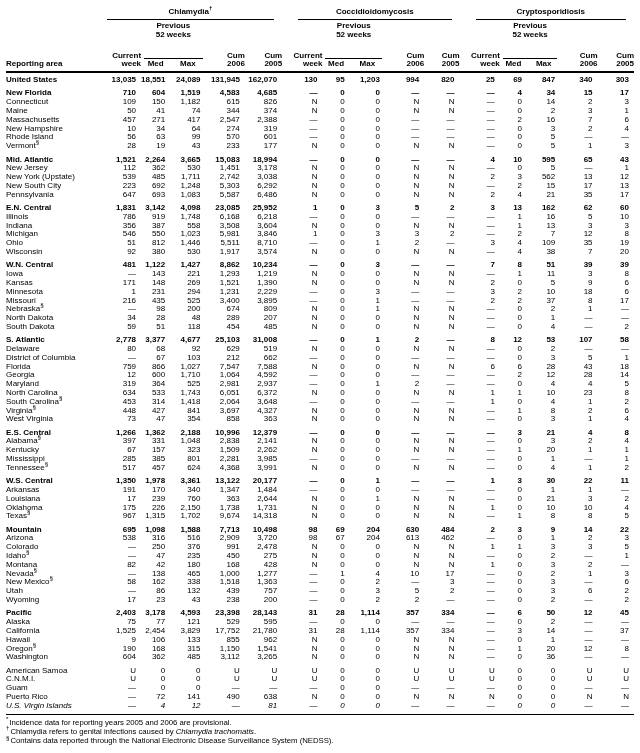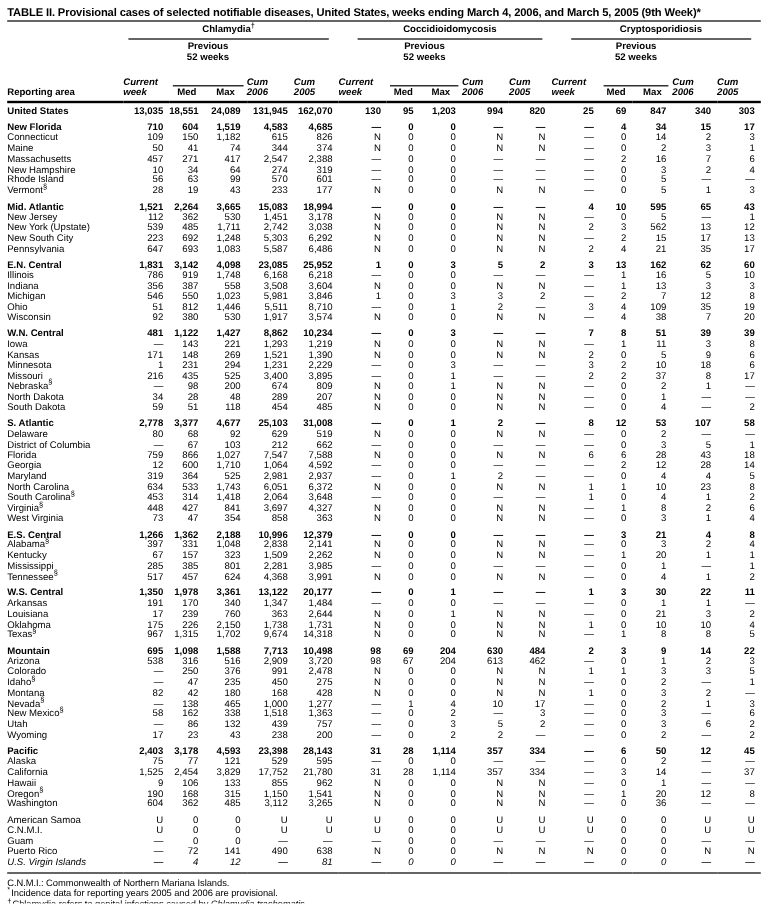--- a/index.html
+++ b/index.html
@@ -18,40 +18,39 @@
   }
   table { border-collapse: collapse; table-layout: fixed; width: 628px; margin-top: 3px; }
   th, td { padding: 0; font-size: 8px; line-height: 8.8px; white-space: nowrap; }
   th { font-weight: bold; vertical-align: bottom; }
   .area-h { text-align: left; padding-bottom: 2px; }
   .group-h { padding-bottom: 2px; }
   .g-line { border-bottom: 1px solid #000; text-align: center; padding-bottom: 2px; margin: 0 8px 0 16px; }
   .group-h:nth-child(2) .g-line { margin-left: 4px; }
   .prev-h { padding-bottom: 1px; }
   .p-line { border-bottom: 1px solid #000; text-align: center; padding-bottom: 19px; margin: 0 3px; }
-  .sub2 { text-align: left; padding-bottom: 2px; font-style: italic; }
+  .sub2 { text-align: right; padding-bottom: 2px; }
   .sub1 { text-align: center; padding-bottom: 2px; }
   tbody td { vertical-align: bottom; }
   tbody tr.first td { border-top: 2px solid #000; padding-top: 3px; }
   tbody tr.last td { border-bottom: 1.5px solid #000; padding-bottom: 3px; font-style: italic; }
   tbody tr.gap td { padding-top: 4.5px; }
   td.lab { text-align: left; }
   td.num { text-align: right; padding-right: 5px; }
   tr.total td, tr.region td { font-weight: bold; }
   sup { font-size: 6.2px; vertical-align: super; line-height: 0; }
   .footnotes { margin-top: 3px; font-size: 7.8px; line-height: 9.4px; letter-spacing: -0.05px; }
   .fn .ab { margin-right: 13px; }
   .fn sup { margin-right: 1px; }
   .fn i { font-style: italic; }
 </style>
 </head>
 <body>
 
 <div class="page">
-  <div class="title">TABLE II. Provisional cases of selected notifiable diseases, United States, weeks ending March 4, 2006, and March 5, 2005 (9th Week)*</div>
 
   <table>
     <colgroup>
       <col style="width:96px">
       <col style="width:38px">
         <col style="width:29px">
         <col style="width:35px">
         <col style="width:39px">
         <col style="width:37px">
       <col style="width:40px">
@@ -1311,18 +1310,17 @@
           <td class="num">—</td>
           <td class="num">0</td>
           <td class="num">0</td>
           <td class="num">—</td>
           <td class="num">—</td>
         </tr>
       </tbody>
   </table>
 
   <div class="footnotes">
-    <div class="fn">C.N.M.I.: Commonwealth of Northern Mariana Islands.</div>
     <div class="fn"><sup>*</sup><span>Incidence data for reporting years 2005 and 2006 are provisional.</span></div>
     <div class="fn"><sup>†</sup><span>Chlamydia refers to genital infections caused by </span><i>Chlamydia trachomatis</i><span>.</span></div>
     <div class="fn"><sup>§</sup><span>Contains data reported through the National Electronic Disease Surveillance System (NEDSS).</span></div>
   </div>
 </div>
 
 </body></html>

